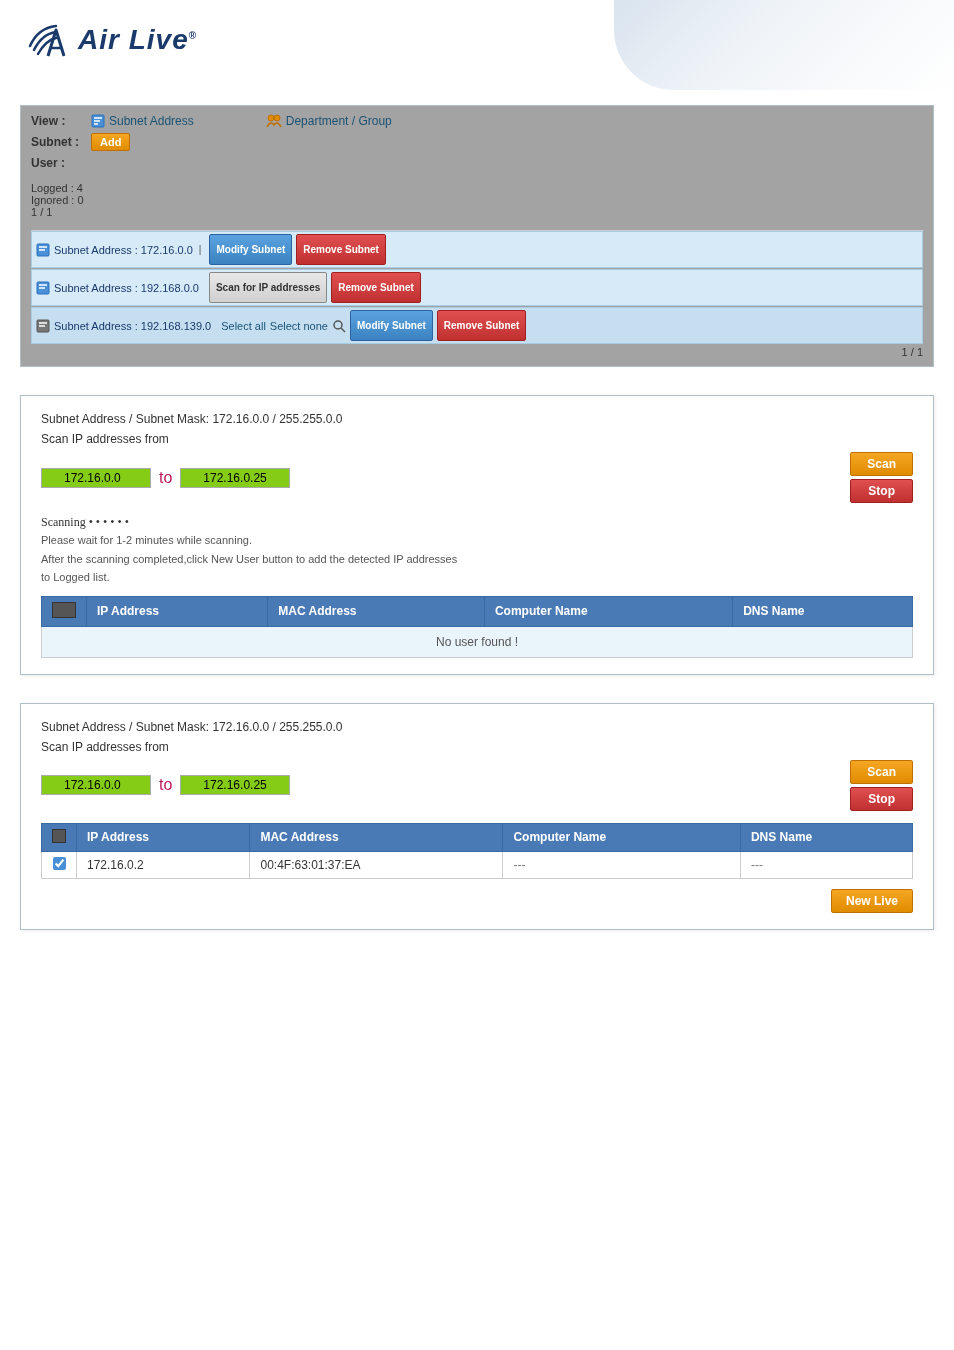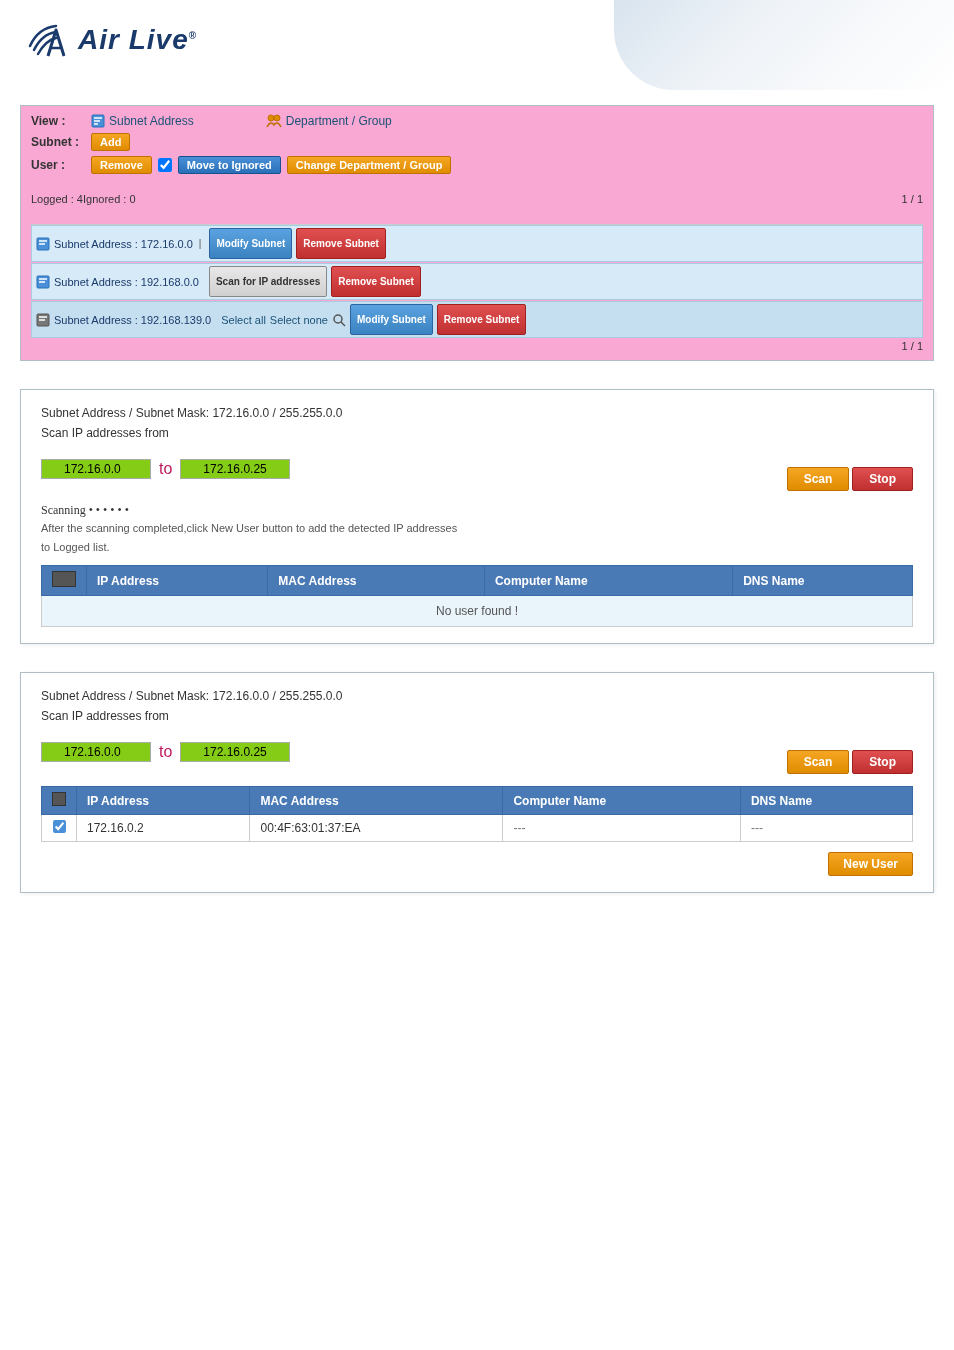--- a/index.html
+++ b/index.html
@@ -56,21 +56,21 @@
     }
 
     
     .main-content {
       padding: 15px 20px;
     }
 
     
     .panel {
       border: 1px solid #b0bec5;
-      background: #f9a8d4;
+      background: #a3a3a3;
       margin-bottom: 28px;
       padding: 8px 10px;
     }
 
     .panel-row {
       display: flex;
       align-items: center;
       margin-bottom: 5px;
     }
     .panel-label {
@@ -179,21 +179,22 @@
       background: linear-gradient(to bottom, #e05050, #c03030);
       border: 1px solid #a02020;
       color: #fff;
     }
 
     .status-bar {
       display: flex;
       justify-content: flex-end;
       font-size: 11px;
       color: #333;
-      margin: 19px 0;
+      margin: 12px 0;
+      flex-direction: column;
     }
     .page-indicator {
       font-size: 11px;
       color: #333;
     }
 
     
     .scan-panel {
       border: 1px solid #b0bec5;
       background: #fff;
@@ -225,23 +226,22 @@
       width: 110px;
       background: #84cc16;
     }
     .scan-to-label {
       font-size: 16px;
       color: #be185d;
     }
     .scan-btn-group {
       margin-left: auto;
       display: flex;
-      flex-direction: row;
+      flex-direction: column;
       gap: 3px;
-      margin-top: 21px;
     }
     .btn-scan {
       padding: 4px 16px;
       font-size: 12px;
       font-weight: bold;
       cursor: pointer;
       background: linear-gradient(to bottom, #f5a623, #e08c00);
       border: 1px solid #c07000;
       color: #fff;
       border-radius: 2px;
@@ -391,28 +391,20 @@
       </div>
     </div>
     <div class="panel-row">
       <span class="panel-label">Subnet :</span>
       <div class="panel-content">
         <button class="btn btn-orange">Add</button>
       </div>
     </div>
     <div class="panel-row">
       <span class="panel-label">User :</span>
-      <div class="panel-content">
-        <button class="btn btn-orange">Remove</button>
-        <span class="checkbox-inline">
-          <input type="checkbox" checked="" style="width: 14px; height: 14px;">
-        </span>
-        <button class="btn btn-blue">Move to Ignored</button>
-        <button class="btn btn-orange">Change Department / Group</button>
-      </div>
     </div>
 
     <div class="status-bar">
       <span>Logged : 4</span>
       <span>Ignored : 0</span>
       <span style="flex:1"></span>
       <span class="page-indicator">1 / 1</span>
     </div>
 
     <div class="subnet-list">
@@ -472,20 +464,21 @@
     <div class="scan-range-row">
       <input type="text" class="scan-input" value="172.16.0.0" style="">
       <span class="scan-to-label">to</span>
       <input type="text" class="scan-input" value="172.16.0.255" style="">
       <div class="scan-btn-group">
         <button class="btn-scan">Scan</button>
         <button class="btn-stop">Stop</button>
       </div>
     </div>
     <div class="scanning-dots">Scanning •  •  •  •  •  •</div>
+    <div class="scanning-info">Please wait for 1-2 minutes while scanning.</div>
     <div class="scanning-info">After the scanning completed,click New User button to add the detected IP addresses</div>
     <div class="scanning-info">to Logged list.</div>
 
     <table class="scan-table">
       <thead>
         <tr>
           <th>
             <span class="checkbox-th"></span>
           </th>
           <th>IP Address</th>
@@ -541,17 +534,17 @@
           <td>
             <span class="dashes">---</span>
           </td>
           <td>
             <span class="dashes">---</span>
           </td>
         </tr>
       </tbody>
     </table>
     <div style="overflow:hidden;">
-      <button class="btn-new-user">New User</button>
+      <button class="btn-new-user">New Live</button>
     </div>
   </div>
 
 </div>
 
 </body></html>

